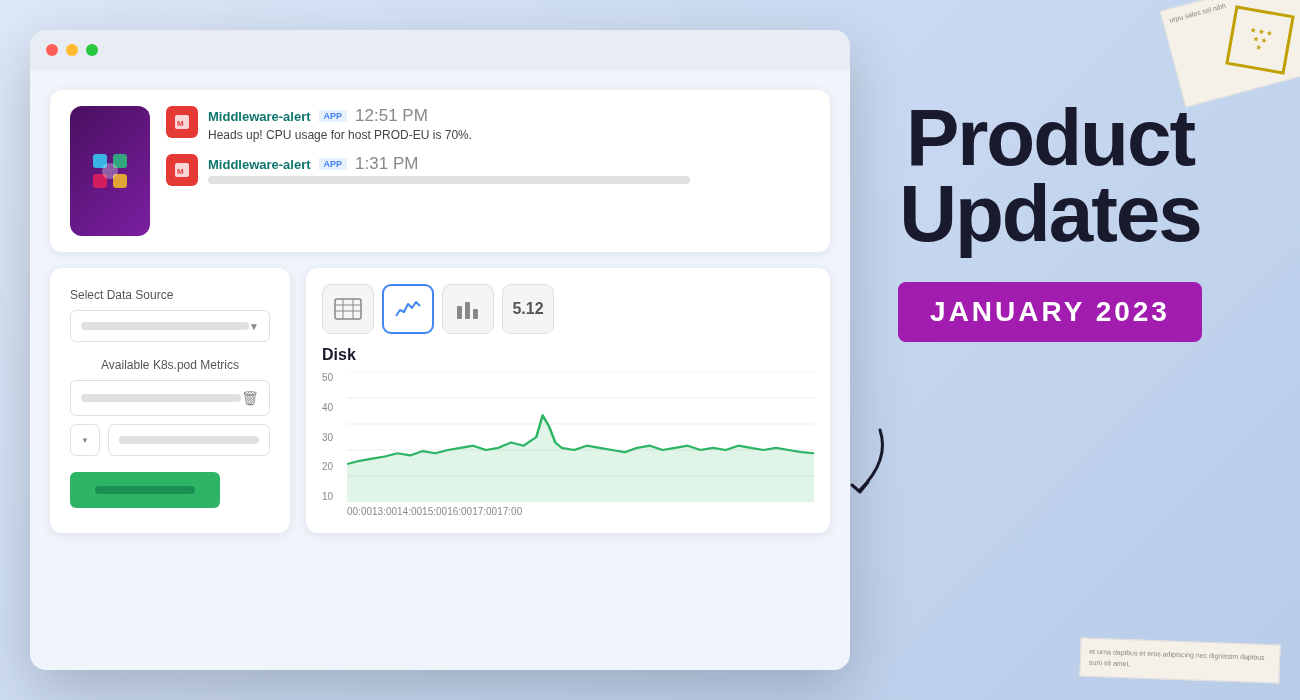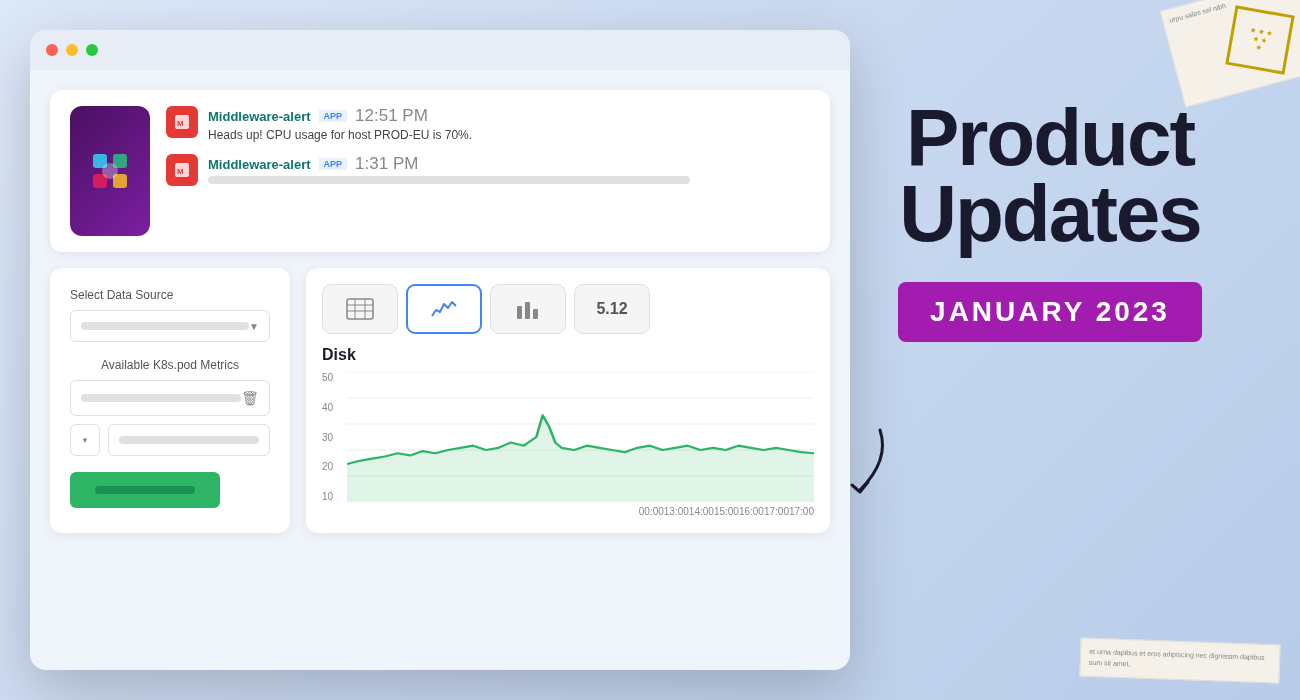--- a/index.html
+++ b/index.html
@@ -325,21 +325,21 @@
       flex-direction: column;
       gap: 12px;
     }
 
     .chart-toolbar {
       display: flex;
       gap: 8px;
       align-items: center;
     }
     .chart-btn {
-      width: 76px;
+      width: 52px;
       height: 50px;
       border-radius: 9px;
       border: 1px solid #e0e0e0;
       background: #f5f5f5;
       display: flex;
       align-items: center;
       justify-content: center;
       cursor: pointer;
       font-size: 18px;
       color: #555;
@@ -376,21 +376,21 @@
       height: 100%;
       display: flex;
       flex-direction: column;
       justify-content: space-between;
       font-size: 10px;
       color: #888;
       width: 25px;
     }
     .chart-x-labels {
       display: flex;
-      justify-content: flex-end;
+      justify-content: flex-start;
       font-size: 10px;
       color: #888;
       margin-left: 25px;
       margin-top: 4px;
     }
 
     
     .product-updates-section {
       position: absolute;
       top: 100px;

